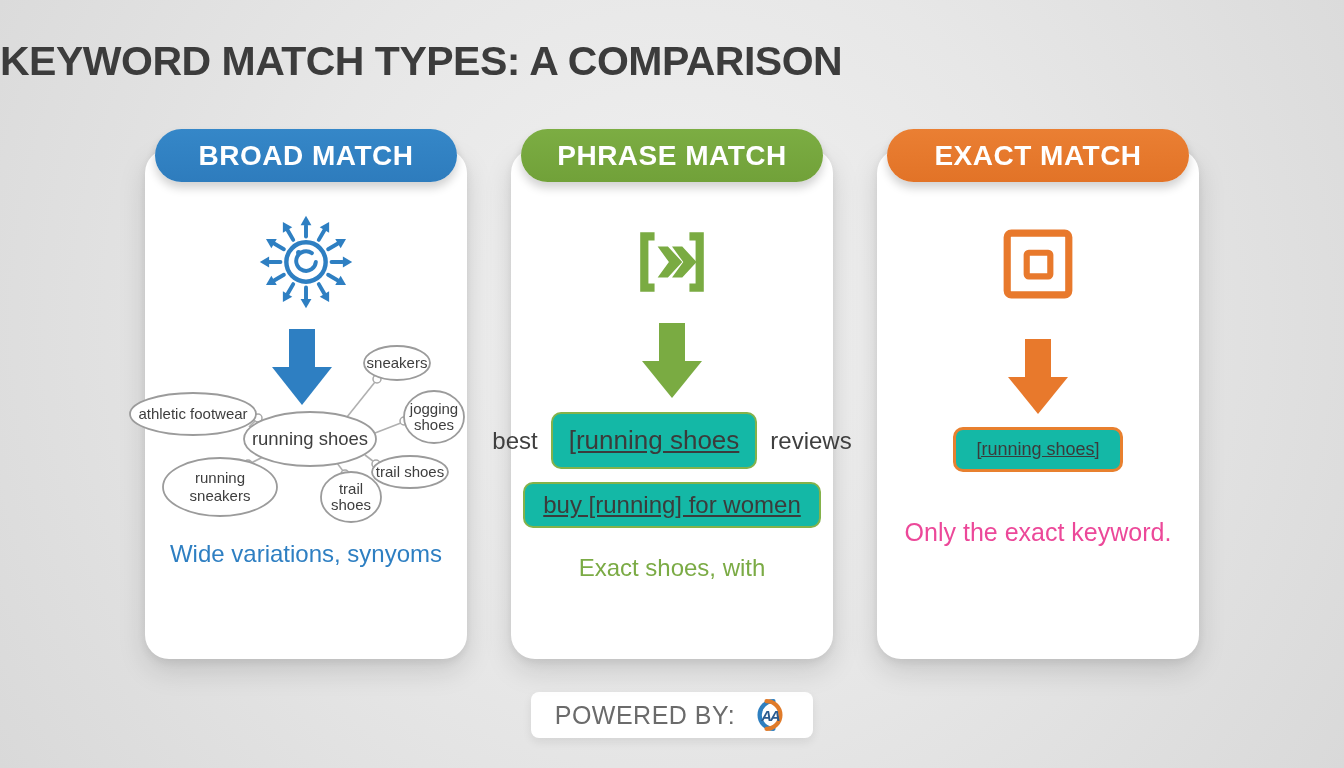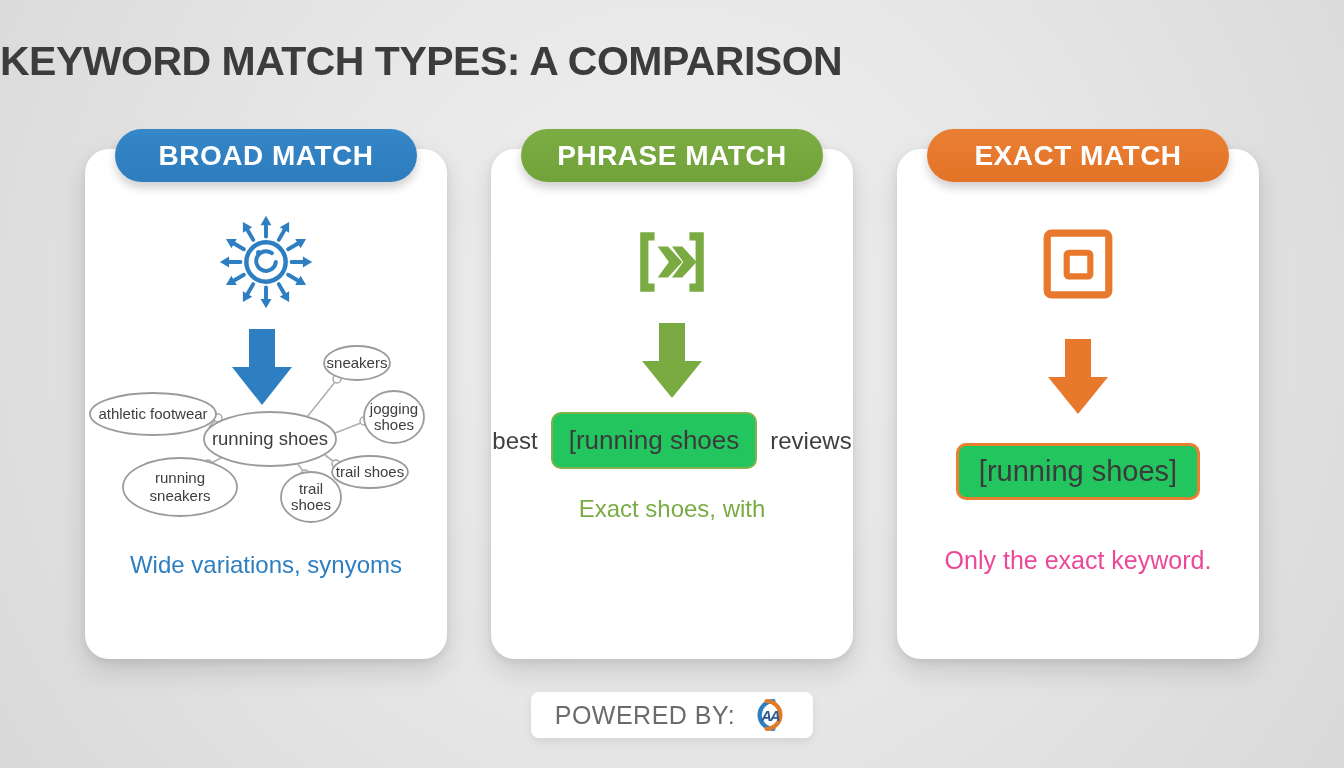--- a/index.html
+++ b/index.html
@@ -18,21 +18,21 @@
     color:#3c3c3c;
   }
   .cards {
     display:flex;
     justify-content:center;
     gap:44px;
     margin-top:64px;
   }
   .card {
     position:relative;
-    width:362px;
+    width:322px;
     height:510px;
     background:#ffffff;
     border-radius:24px;
     box-shadow:0 12px 28px rgba(0,0,0,0.13), 0 3px 8px rgba(0,0,0,0.07);
     display:flex;
     flex-direction:column;
     align-items:center;
   }
   .pill {
     position:absolute;
@@ -55,21 +55,21 @@
   .pill.green  { background:linear-gradient(#7cad43, #71a139); }
   .pill.orange { background:linear-gradient(#ea7f33, #e27327); }
 
   .icon-wrap { display:flex; justify-content:center; }
   .broad-icon-wrap  { margin-top:54px; }
   .mid-icon-wrap    { margin-top:76px; }
 
   .bubble-svg { margin-top:8px; }
 
   .desc {
-    margin-top:17px;
+    margin-top:6px;
     text-align:center;
     font-size:24px;
     line-height:1.18;
     font-weight:400;
   }
   .desc.blue  { color:#2e7fc2; }
   .desc.green { color:#7bab45; margin-top:26px; }
   .desc.dark  { color:#ec4899; font-size:25px; margin-top:46px; }
 
   .arrow-wrap { display:flex; justify-content:center; }
@@ -81,36 +81,37 @@
     display:flex;
     align-items:center;
     justify-content:space-between;
     gap:13px;
     font-size:24px;
     color:#3f3f3f;
   }
   .kw-box {
     border:2px solid #84b24a;
     border-radius:10px;
-    background:#22c55e;
+    background:#14b8a6;
     padding:11px 16px;
     font-size:26px;
     color:#3b3b3b;
     white-space:nowrap;
+    text-decoration:underline;
   }
   .kw-box.small {
     margin-top:13px;
     padding:7px 18px;
     font-size:24px;
   }
   .kw-box.orange {
-    margin-top:28px;
+    margin-top:12px;
     border:3px solid #e8802f;
     padding:9px 20px;
-    font-size:29px;
+    font-size:18px;
   }
   .footer-row {
     display:flex;
     justify-content:center;
     margin-top:33px;
   }
   .footer-bar {
     background:#ffffff;
     border-radius:8px;
     box-shadow:0 4px 10px rgba(0,0,0,0.08);
@@ -266,20 +267,21 @@
         <polygon points="1,38 61,38 31,75"></polygon>
       </svg>
     </div>
 
     <div class="kw-row">
       <span>best</span>
       <span class="kw-box">[running shoes</span>
       <span>reviews</span>
     </div>
 
+    <div class="kw-box small">buy [running] for women</div>
 
     <div class="desc green">
       <div>Exact shoes, with</div>
     </div>
   </div>
 
   <div class="card">
     <div class="pill orange">EXACT MATCH</div>
 
     <div class="icon-wrap mid-icon-wrap">

